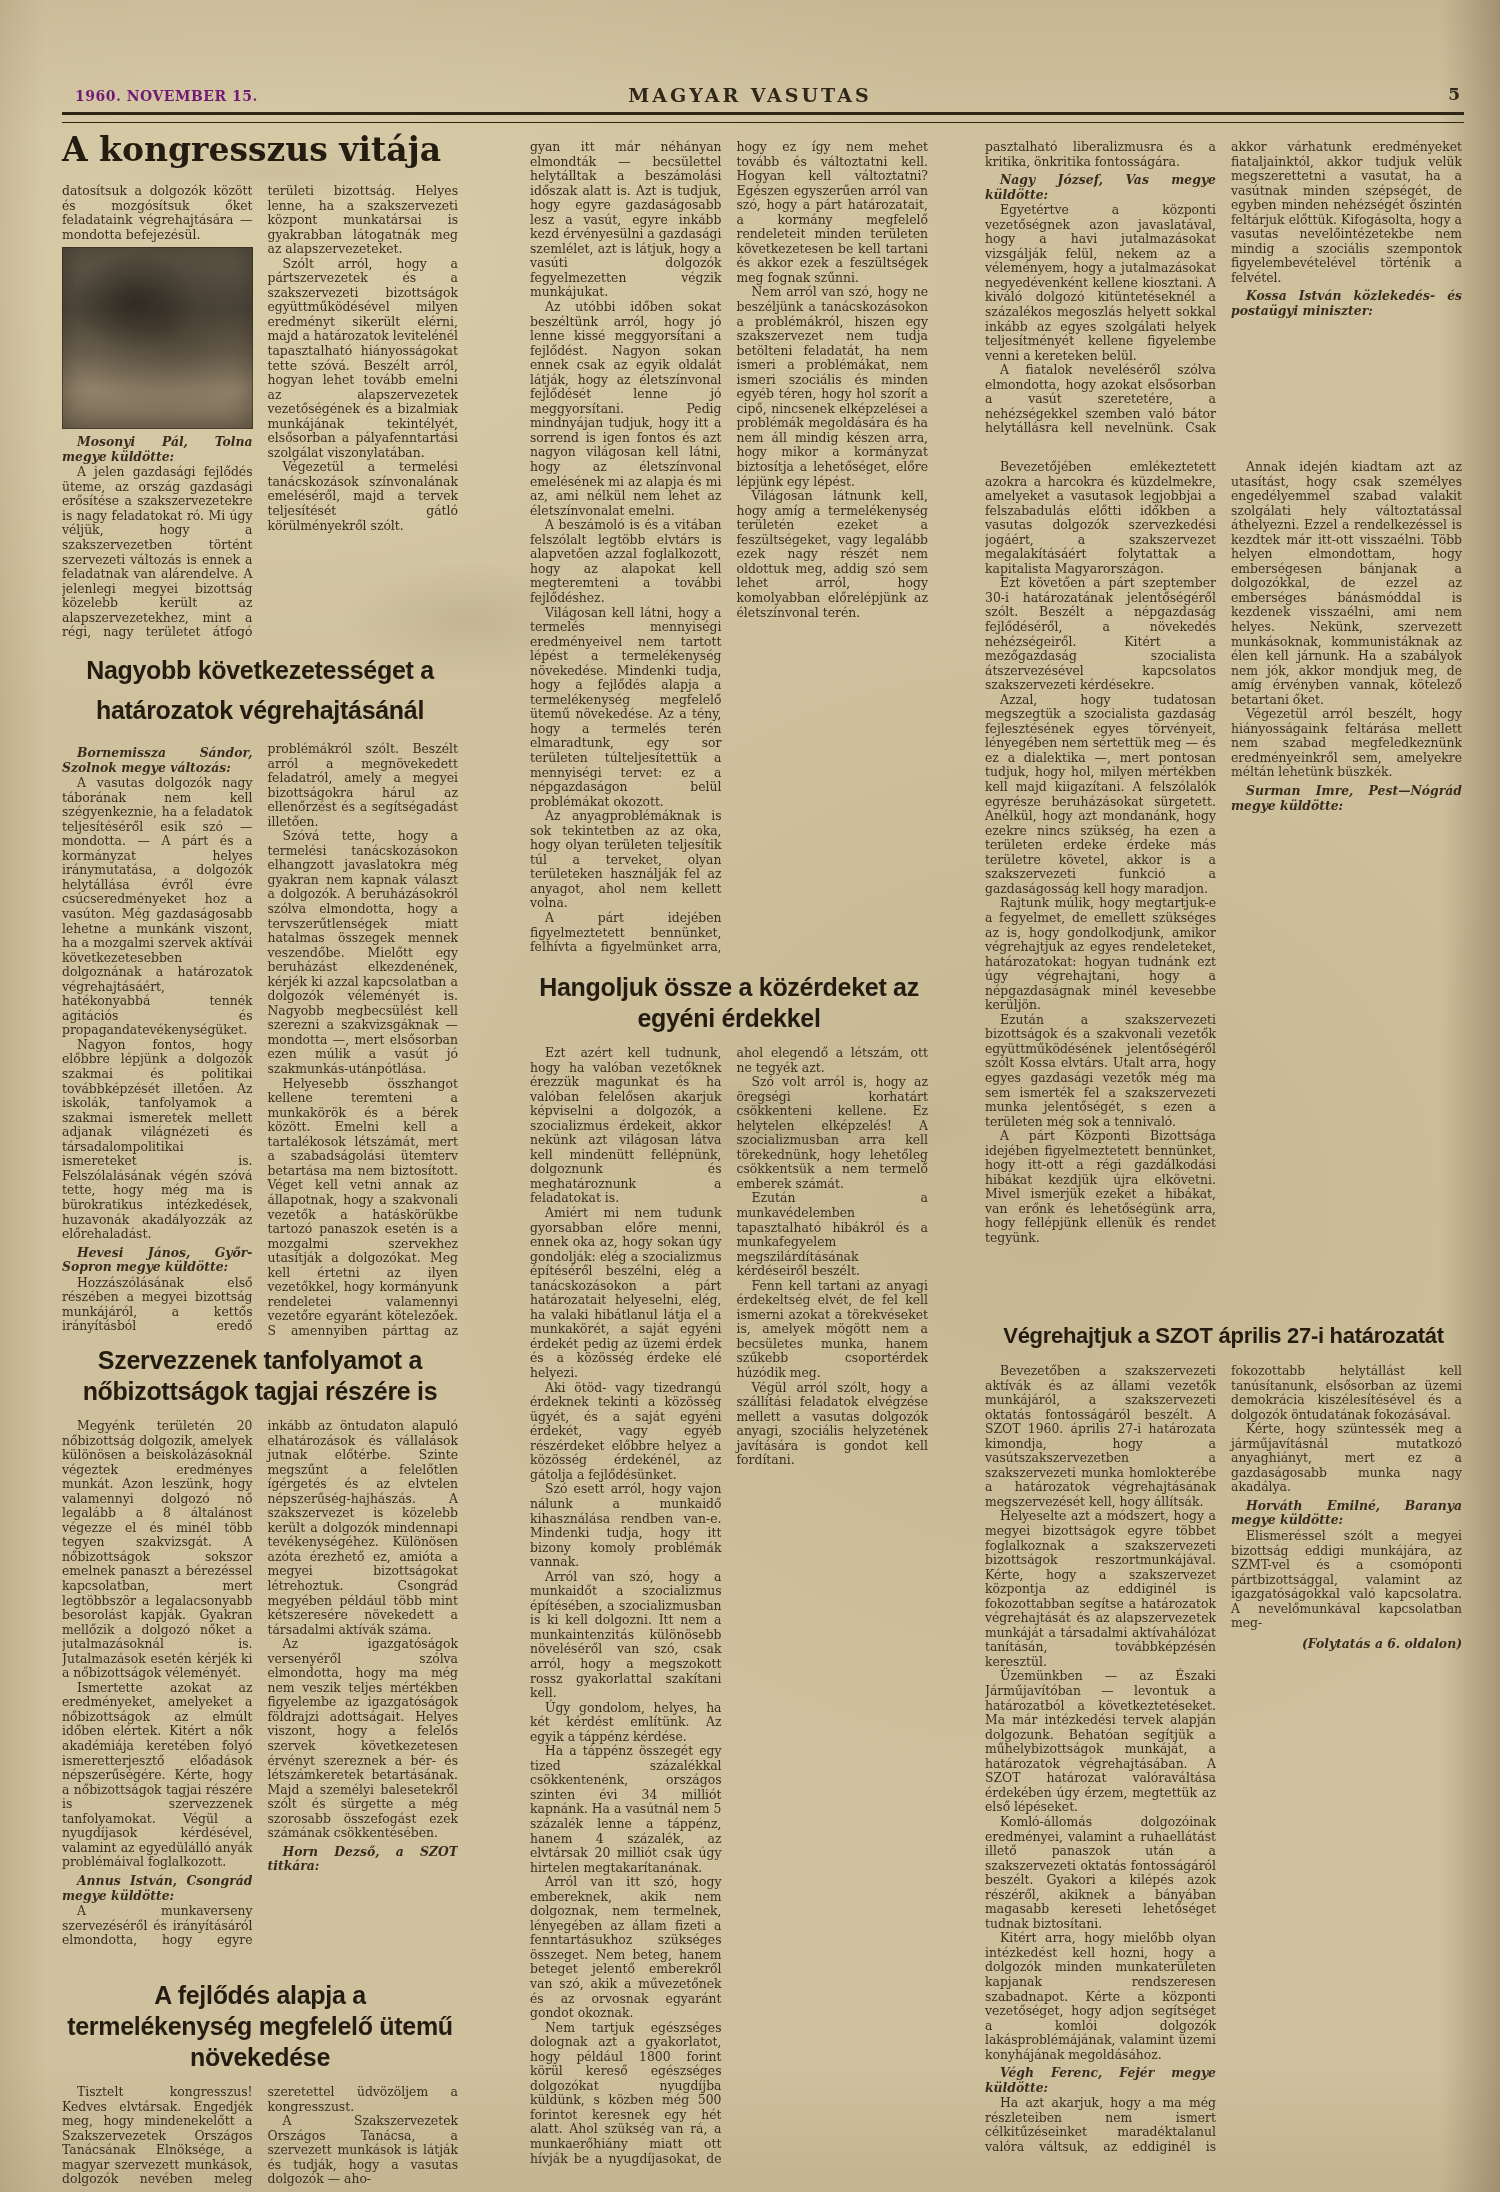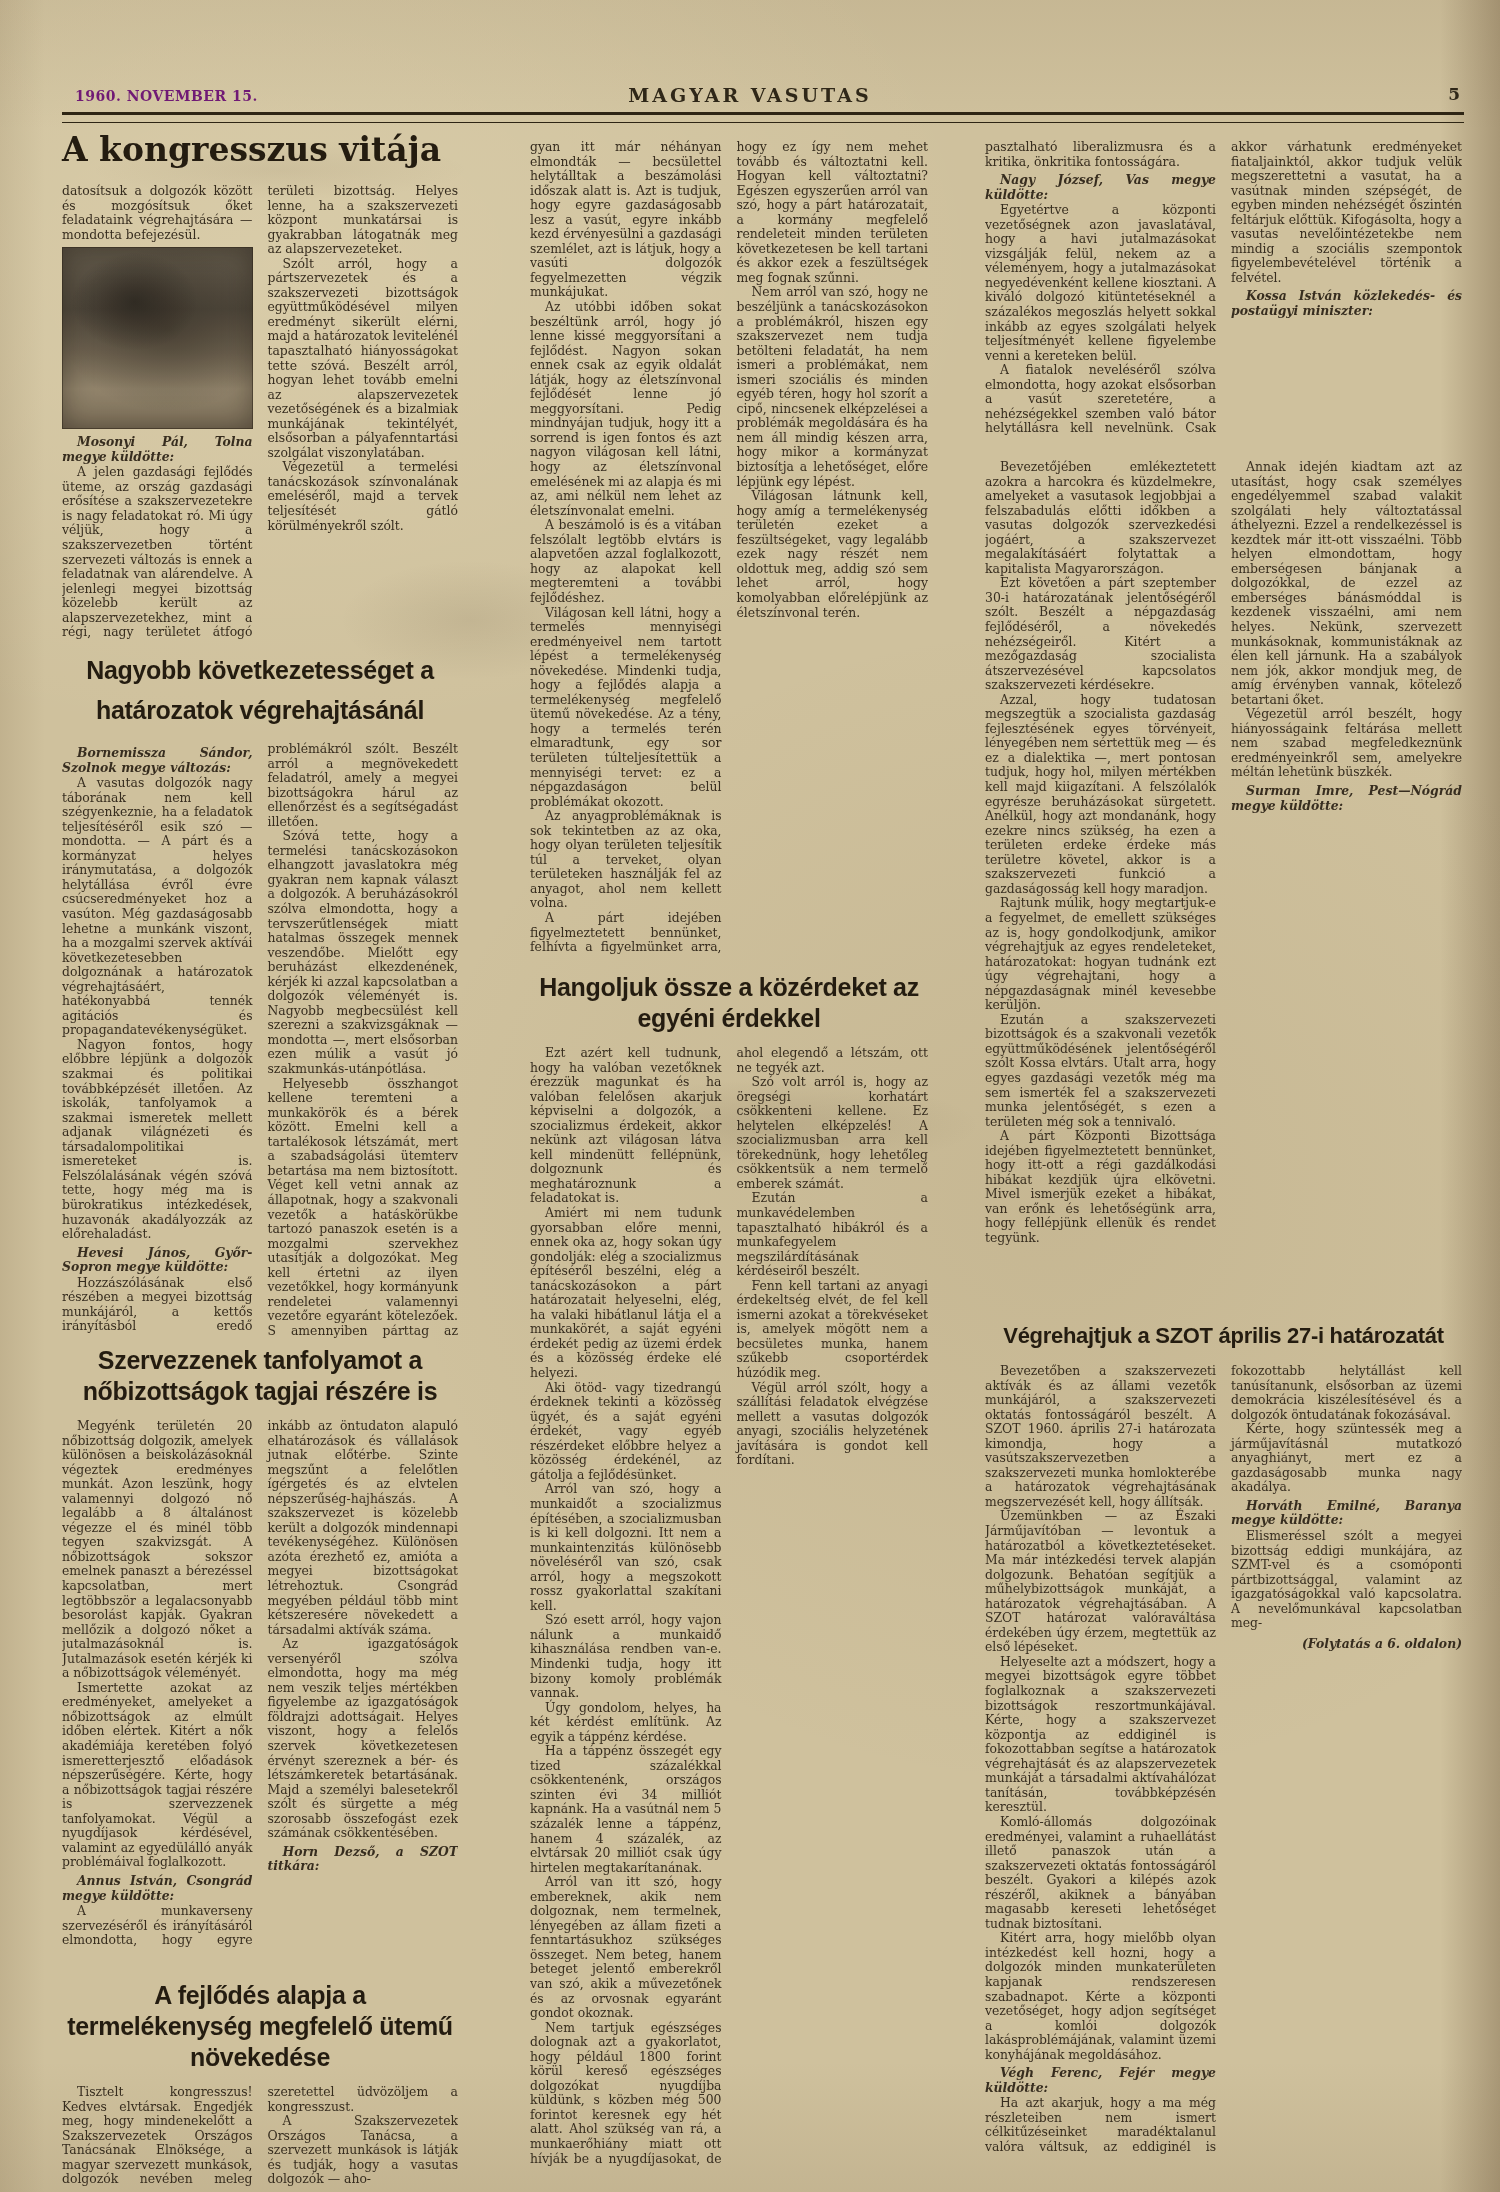--- a/index.html
+++ b/index.html
@@ -121,22 +121,22 @@
       <p class="p">Világosan látnunk kell, hogy amíg a termelékenység területén ezeket a feszültségeket, vagy legalább ezek nagy részét nem oldottuk meg, addig szó sem lehet arról, hogy komolyabban előrelépjünk az életszínvonal terén.</p>
     </div>
 </section>
 
 <section style="left:530px;top:972px;width:398px;">
   <h2 class="hl-sans" style="font-size:25px;line-height:31px;">Hangoljuk össze a közérdeket az egyéni érdekkel</h2>
   <div class="cols" style="height:1134px;margin-top:12px;">
       <p class="p">Ezt azért kell tudnunk, hogy ha valóban vezetőknek érezzük magunkat és ha valóban felelősen akarjuk képviselni a dolgozók, a szocializmus érdekeit, akkor nekünk azt világosan látva kell mindenütt fellépnünk, dolgoznunk és meghatároznunk a feladatokat is.</p>
       <p class="p">Amiért mi nem tudunk gyorsabban előre menni, ennek oka az, hogy sokan úgy gondolják: elég a szocializmus építéséről beszélni, elég a tanácskozásokon a párt határozatait helyeselni, elég, ha valaki hibátlanul látja el a munkakörét, a saját egyéni érdekét pedig az üzemi érdek és a közösség érdeke elé helyezi.</p>
       <p class="p">Aki ötöd- vagy tizedrangú érdeknek tekinti a közösség ügyét, és a saját egyéni érdekét, vagy egyéb részérdeket előbbre helyez a közösség érdekénél, az gátolja a fejlődésünket.</p>
+      <p class="p">Szó esett arról, hogy vajon nálunk a munkaidő kihasználása rendben van-e. Mindenki tudja, hogy itt bizony komoly problémák vannak.</p>
       <p class="p">Arról van szó, hogy a munkaidőt a szocializmus építésében, a szocializmusban is ki kell dolgozni. Itt nem a munkaintenzitás különösebb növeléséről van szó, csak arról, hogy a megszokott rossz gyakorlattal szakítani kell.</p>
-      <p class="p">Szó esett arról, hogy vajon nálunk a munkaidő kihasználása rendben van-e. Mindenki tudja, hogy itt bizony komoly problémák vannak.</p>
       <p class="p">Úgy gondolom, helyes, ha két kérdést említünk. Az egyik a táppénz kérdése.</p>
       <p class="p">Ha a táppénz összegét egy tized százalékkal csökkentenénk, országos szinten évi 34 milliót kapnánk. Ha a vasútnál nem 5 százalék lenne a táppénz, hanem 4 százalék, az elvtársak 20 milliót csak úgy hirtelen megtakarítanának.</p>
       <p class="p">Arról van itt szó, hogy embereknek, akik nem dolgoznak, nem termelnek, lényegében az állam fizeti a fenntartásukhoz szükséges összeget. Nem beteg, hanem beteget jelentő emberekről van szó, akik a művezetőnek és az orvosnak egyaránt gondot okoznak.</p>
       <p class="p">Nem tartjuk egészséges dolognak azt a gyakorlatot, hogy például 1800 forint körül kereső egészséges dolgozókat nyugdíjba küldünk, s közben még 500 forintot keresnek egy hét alatt. Ahol szükség van rá, a munkaerőhiány miatt ott hívják be a nyugdíjasokat, de ahol elegendő a létszám, ott ne tegyék azt.</p>
       <p class="p">Szó volt arról is, hogy az öregségi korhatárt csökkenteni kellene. Ez helytelen elképzelés! A szocializmusban arra kell törekednünk, hogy lehetőleg csökkentsük a nem termelő emberek számát.</p>
       <p class="p">Ezután a munkavédelemben tapasztalható hibákról és a munkafegyelem megszilárdításának kérdéseiről beszélt.</p>
       <p class="p">Fenn kell tartani az anyagi érdekeltség elvét, de fel kell ismerni azokat a törekvéseket is, amelyek mögött nem a becsületes munka, hanem szűkebb csoportérdek húzódik meg.</p>
       <p class="p">Végül arról szólt, hogy a szállítási feladatok elvégzése mellett a vasutas dolgozók anyagi, szociális helyzetének javítására is gondot kell fordítani.</p>
     </div>
 </section>
@@ -162,22 +162,22 @@
       <p class="p">Annak idején kiadtam azt az utasítást, hogy csak személyes engedélyemmel szabad valakit szolgálati hely változtatással áthelyezni. Ezzel a rendelkezéssel is kezdtek már itt-ott visszaélni. Több helyen elmondottam, hogy emberségesen bánjanak a dolgozókkal, de ezzel az emberséges bánásmóddal is kezdenek visszaélni, ami nem helyes. Nekünk, szervezett munkásoknak, kommunistáknak az élen kell járnunk. Ha a szabályok nem jók, akkor mondjuk meg, de amíg érvényben vannak, kötelező betartani őket.</p>
       <p class="p">Végezetül arról beszélt, hogy hiányosságaink feltárása mellett nem szabad megfeledkeznünk eredményeinkről sem, amelyekre méltán lehetünk büszkék.</p>
       <p class="byline">Surman Imre, Pest—Nógrád megye küldötte:</p>
     </div>
 </section>
 
 <section style="left:985px;top:1322px;width:477px;">
   <h2 class="hl-sans" style="font-size:22px;line-height:28px;">Végrehajtjuk a SZOT április 27-i határozatát</h2>
   <div class="cols" style="height:800px;margin-top:14px;">
       <p class="p">Bevezetőben a szakszervezeti aktívák és az állami vezetők munkájáról, a szakszervezeti oktatás fontosságáról beszélt. A SZOT 1960. április 27-i határozata kimondja, hogy a vasútszakszervezetben a szakszervezeti munka homlokterébe a határozatok végrehajtásának megszervezését kell, hogy állítsák.</p>
+      <p class="p">Helyeselte azt a módszert, hogy a megyei bizottságok egyre többet foglalkoznak a szakszervezeti bizottságok reszortmunkájával. Kérte, hogy a szakszervezet központja az eddiginél is fokozottabban segítse a határozatok végrehajtását és az alapszervezetek munkáját a társadalmi aktívahálózat tanításán, továbbképzésén keresztül.</p>
       <p class="p">Üzemünkben — az Északi Járműjavítóban — levontuk a határozatból a következtetéseket. Ma már intézkedési tervek alapján dolgozunk. Behatóan segítjük a műhelybizottságok munkáját, a határozatok végrehajtásában. A SZOT határozat valóraváltása érdekében úgy érzem, megtettük az első lépéseket.</p>
-      <p class="p">Helyeselte azt a módszert, hogy a megyei bizottságok egyre többet foglalkoznak a szakszervezeti bizottságok reszortmunkájával. Kérte, hogy a szakszervezet központja az eddiginél is fokozottabban segítse a határozatok végrehajtását és az alapszervezetek munkáját a társadalmi aktívahálózat tanításán, továbbképzésén keresztül.</p>
       <p class="p">Komló-állomás dolgozóinak eredményei, valamint a ruhaellátást illető panaszok után a szakszervezeti oktatás fontosságáról beszélt. Gyakori a kilépés azok részéről, akiknek a bányában magasabb kereseti lehetőséget tudnak biztosítani.</p>
       <p class="p">Kitért arra, hogy mielőbb olyan intézkedést kell hozni, hogy a dolgozók minden munkaterületen kapjanak rendszeresen szabadnapot. Kérte a központi vezetőséget, hogy adjon segítséget a komlói dolgozók lakásproblémájának, valamint üzemi konyhájának megoldásához.</p>
       <p class="byline">Végh Ferenc, Fejér megye küldötte:</p>
       <p class="p">Ha azt akarjuk, hogy a ma még részleteiben nem ismert célkitűzéseinket maradéktalanul valóra váltsuk, az eddiginél is fokozottabb helytállást kell tanúsítanunk, elsősorban az üzemi demokrácia kiszélesítésével és a dolgozók öntudatának fokozásával.</p>
       <p class="p">Kérte, hogy szüntessék meg a járműjavításnál mutatkozó anyaghiányt, mert ez a gazdaságosabb munka nagy akadálya.</p>
       <p class="byline">Horváth Emilné, Baranya megye küldötte:</p>
       <p class="p">Elismeréssel szólt a megyei bizottság eddigi munkájára, az SZMT-vel és a csomóponti pártbizottsággal, valamint az igazgatóságokkal való kapcsolatra. A nevelőmunkával kapcsolatban meg-</p>
       <p class="end">(Folytatás a 6. oldalon)</p>
     </div>
 </section>

